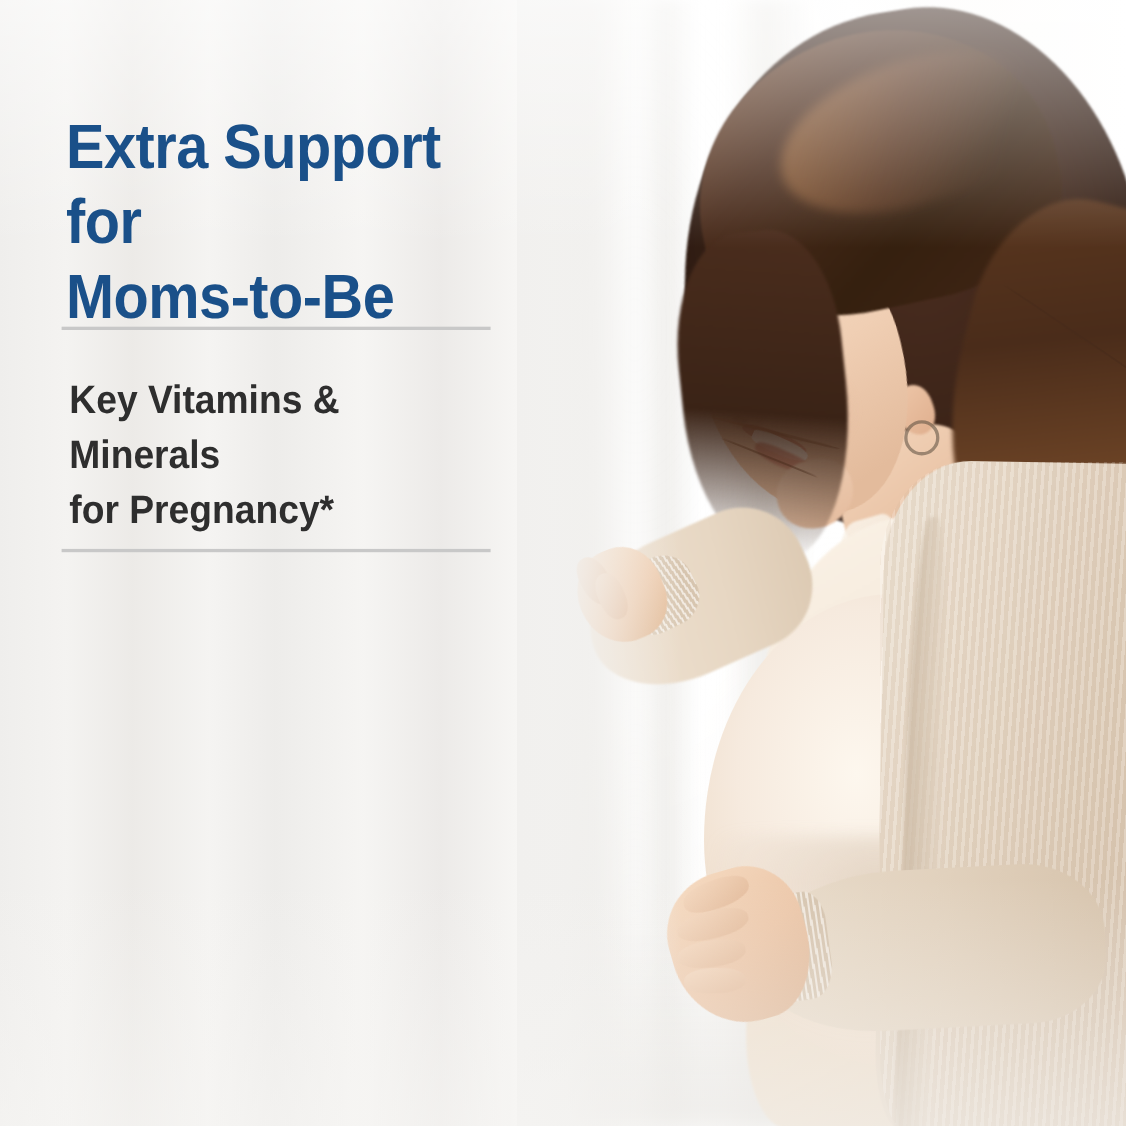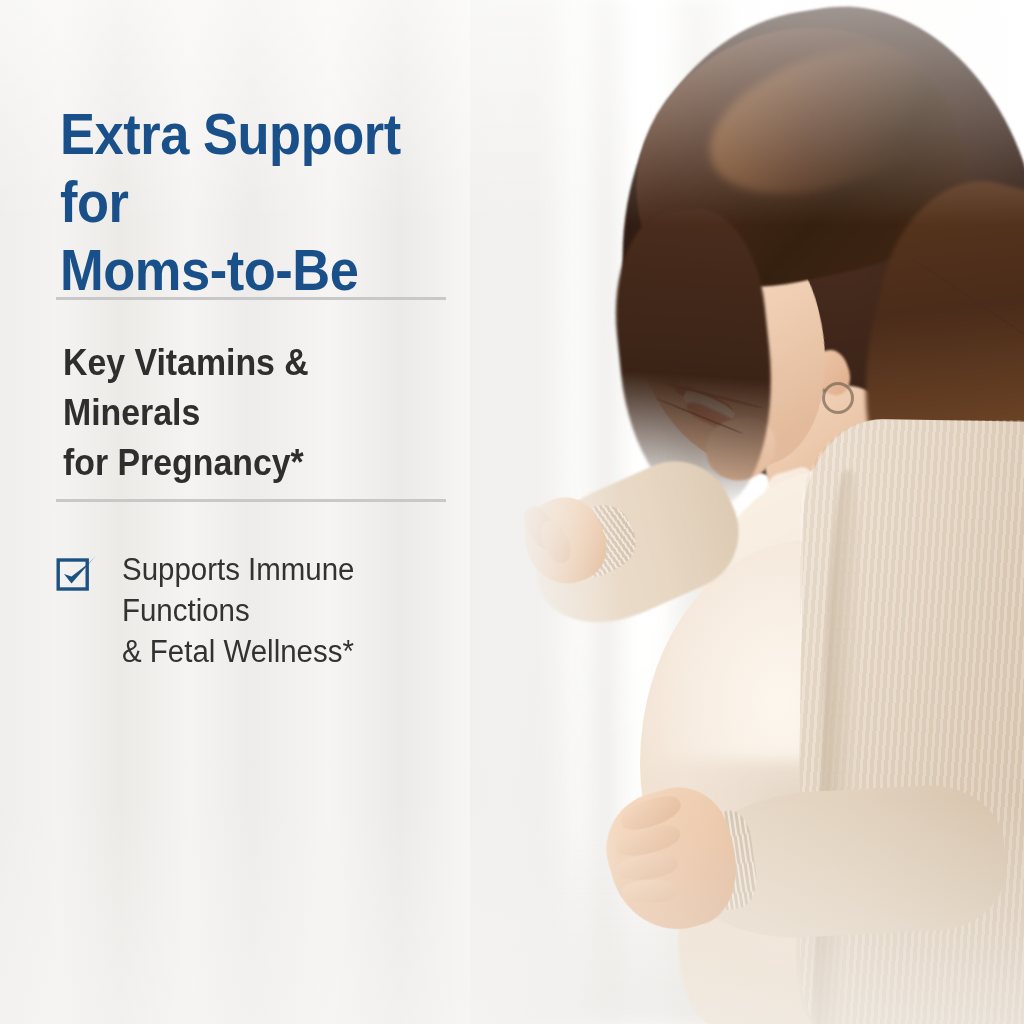--- a/index.html
+++ b/index.html
@@ -426,26 +426,16 @@
       <span class="ln">Key Vitamins &amp; Minerals</span>
       <span class="ln">for Pregnancy*</span>
     </div>
 
     <div class="rule rule-bottom"></div>
 
     <div class="checklist">
 
 
 
-      <div class="check-item">
-        <span class="checkbox">
-          <svg width="36" height="36" viewBox="0 0 36 36">
-            <rect x="2.2" y="6" width="29" height="29" fill="none" stroke="#1b5282" stroke-width="3.4"></rect>
-            <path d="M8 20 L15.5 29.5 L40 1.5 L33 9 L15.5 22.5 Z" fill="#1b5282"></path>
-          </svg>
-        </span>
-        <span class="check-text">Supports Immune Functions
-&amp; Fetal Wellness*</span>
-      </div>
 
     </div>
   </div>
 </div>
 
 </body></html>

